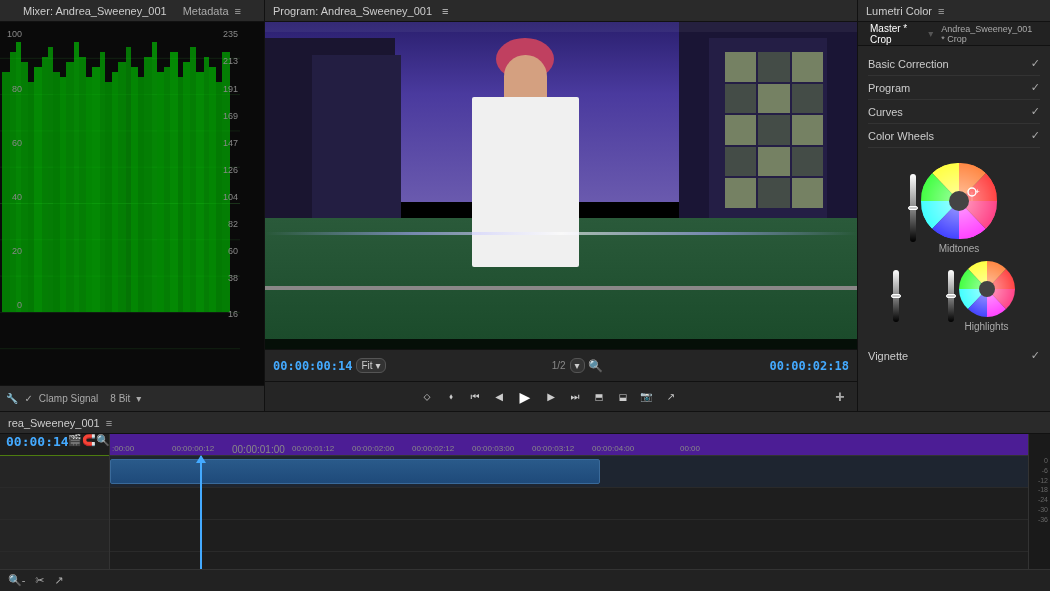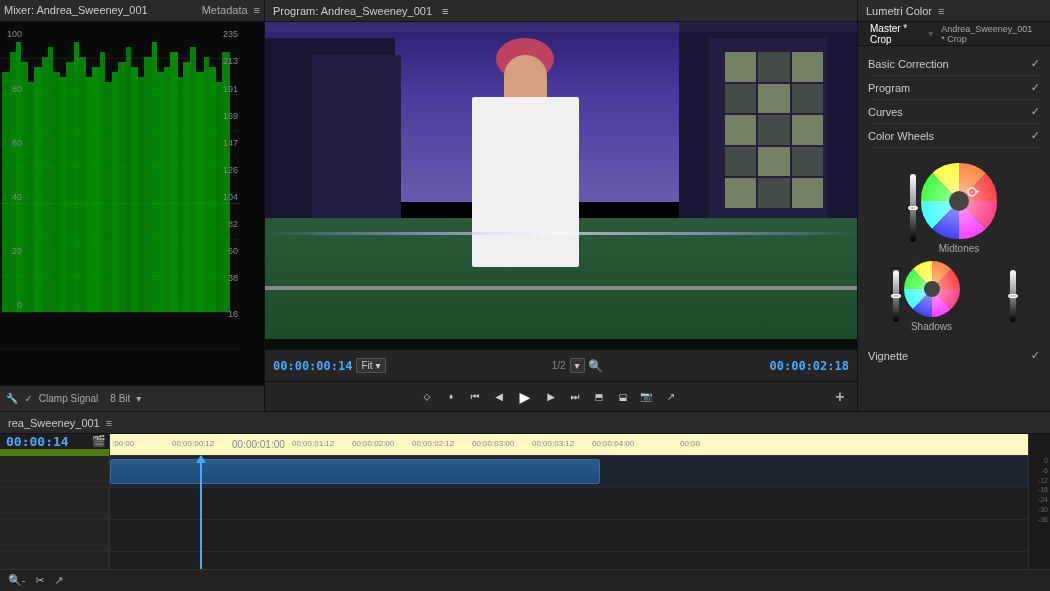--- a/index.html
+++ b/index.html
@@ -20,23 +20,23 @@
       width: 265px;
       background: #1c1c1c;
       border-right: 1px solid #111;
       display: flex;
       flex-direction: column;
       flex-shrink: 0;
     }
 
     .panel-header {
       display: flex;
-      align-items: flex-start;
+      align-items: center;
       justify-content: space-between;
-      padding: 4px 4px;
+      padding: 4px 23px;
       background: #2a2a2a;
       border-bottom: 1px solid #111;
       height: 22px;
     }
 
     .panel-header-title {
       font-size: 11px;
       color: #ccc;
     }
 
@@ -273,21 +273,21 @@
       font-family: monospace;
       font-weight: bold;
     }
 
     .fit-dropdown {
       background: #333;
       border: 1px solid #555;
       color: #ccc;
       padding: 1px 4px;
       font-size: 10px;
-      border-radius: 1px;
+      border-radius: 6px;
       display: flex;
       align-items: center;
       gap: 3px;
     }
 
     .spacer { flex: 1; }
 
     .control-btn {
       width: 18px;
       height: 18px;
@@ -836,43 +836,43 @@
             </div>
           </div>
         </div>
 
         <div class="color-wheel-row">
 
           <div class="wheel-with-slider">
             <div class="vertical-slider" style="height:52px;">
               <div class="slider-thumb"></div>
             </div>
+          </div>
+
+          <div class="wheel-with-slider">
+            <div class="vertical-slider" style="height:52px;">
+              <div class="slider-thumb"></div>
+            </div>
             <div class="color-wheel-container">
               <div class="color-wheel color-wheel-small">
                 <svg class="wheel-svg" width="58" height="58" viewBox="0 0 58 58">
                   <circle cx="29" cy="29" r="28" fill="#333"></circle>
                   <path d="M29 29 L57 29 A28 28 0 0 0 48 9 Z" fill="#ff4444"></path>
                   <path d="M29 29 L48 9 A28 28 0 0 0 29 1 Z" fill="#ff8844"></path>
                   <path d="M29 29 L29 1 A28 28 0 0 0 10 9 Z" fill="#ffff44"></path>
                   <path d="M29 29 L10 9 A28 28 0 0 0 1 29 Z" fill="#44ff44"></path>
                   <path d="M29 29 L1 29 A28 28 0 0 0 10 49 Z" fill="#44ffff"></path>
                   <path d="M29 29 L10 49 A28 28 0 0 0 29 57 Z" fill="#4444ff"></path>
                   <path d="M29 29 L29 57 A28 28 0 0 0 48 49 Z" fill="#ff44ff"></path>
                   <path d="M29 29 L48 49 A28 28 0 0 0 57 29 Z" fill="#ff4488"></path>
                   <circle cx="29" cy="29" r="28" fill="url(#wheelGrad1)" opacity="0.5"></circle>
                   <circle cx="29" cy="29" r="8" fill="#444"></circle>
                 </svg>
               </div>
-              <span class="wheel-label">Shadows</span>
-            </div>
-          </div>
-
-          <div class="wheel-with-slider">
-            <div class="vertical-slider" style="height:52px;">
-              <div class="slider-thumb"></div>
+              <span class="wheel-label">Highlights</span>
             </div>
           </div>
         </div>
       </div>
 
       <div class="vignette-section">
         <span class="lumetri-section-name">Vignette</span>
         <span class="checkmark">✓</span>
       </div>
     </div>
@@ -883,36 +883,36 @@
 
   <div style="height:22px; background:#2a2a2a; border-bottom:1px solid #111; display:flex; align-items:center; padding:0 8px; gap:6px;">
     <span style="font-size:11px; color:#ccc;">rea_Sweeney_001</span>
     <span style="color:#aaa; cursor:pointer;">≡</span>
   </div>
 
   <div class="timeline-inner" style="flex:1; display:flex; overflow:hidden;">
 
     <div class="timeline-left-col" style="width:110px; background:#252525; border-right:1px solid #333; flex-shrink:0;">
 
-      <div style="height:22px; background:#1e1e1e; border-bottom:7px solid #4d7c0f; display:flex; align-items:center; padding:0 6px; gap:24px;">
+      <div style="height:22px; background:#1e1e1e; border-bottom:1px solid #4d7c0f; display:flex; align-items:flex-start; padding:0 6px; gap:0;">
         <span style="font-size:13px; color:#44aaff; font-family:monospace; font-weight:bold;">00:00:14</span>
         <span style="color:#aaa; cursor:pointer; font-size:11px;">🎬</span>
         <span style="color:#aaa; cursor:pointer; font-size:11px;">🧲</span>
         <span style="color:#aaa; cursor:pointer; font-size:11px;">🔍</span>
       </div>
 
       <div style="height:32px; border-bottom:1px solid #2a2a2a;"></div>
       <div style="height:32px; border-bottom:1px solid #2a2a2a;"></div>
       <div style="height:32px; border-bottom:1px solid #2a2a2a;"></div>
       <div style="height:32px; border-bottom:1px solid #2a2a2a;"></div>
     </div>
 
     <div class="timeline-center" style="flex:1; position:relative; overflow:hidden;">
 
-      <div class="ruler-container" style="height:22px; background:#fef9c3; border-bottom:1px solid #333; display:flex; align-items:center; overflow:hidden; font-size:8px; color:#888;">
+      <div class="ruler-container" style="height:22px; background:#4c1d95; border-bottom:1px solid #333; display:flex; align-items:flex-end; overflow:hidden; font-size:8px; color:#888;">
         <div style="display:flex; width:100%; padding:0 2px;">
           <span style="min-width:60px; font-size:8px; color:#888;">:00:00</span>
           <span style="min-width:60px; font-size:8px; color:#888;">00:00:00:12</span>
           <span style="min-width:60px; font-size:10px; color:#888;">00:00:01:00</span>
           <span style="min-width:60px; font-size:8px; color:#888;">00:00:01:12</span>
           <span style="min-width:60px; font-size:8px; color:#888;">00:00:02:00</span>
           <span style="min-width:60px; font-size:8px; color:#888;">00:00:02:12</span>
           <span style="min-width:60px; font-size:8px; color:#888;">00:00:03:00</span>
           <span style="min-width:60px; font-size:8px; color:#888;">00:00:03:12</span>
           <span style="min-width:60px; font-size:8px; color:#888;">00:00:04:00</span>

